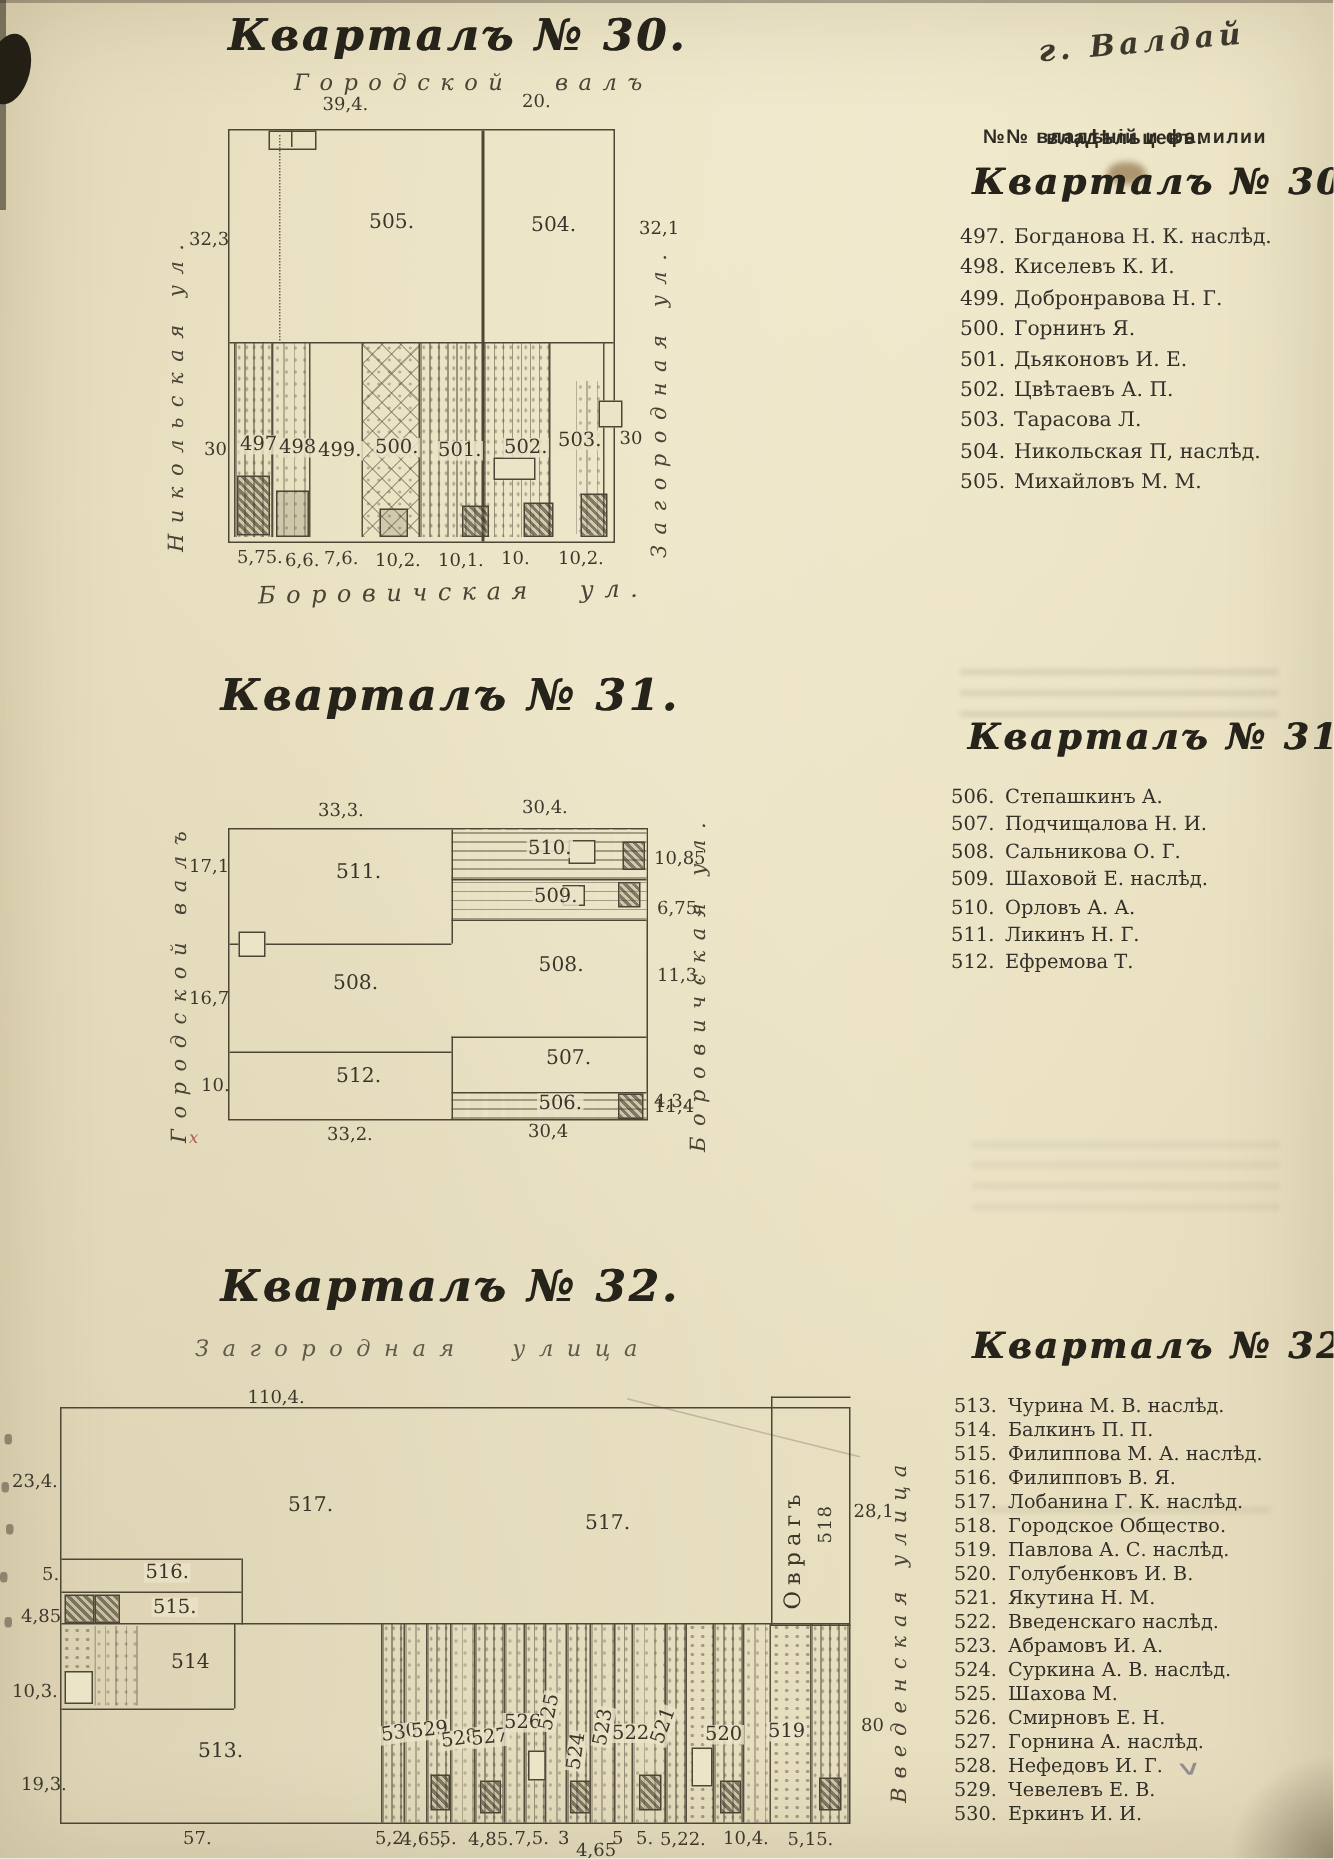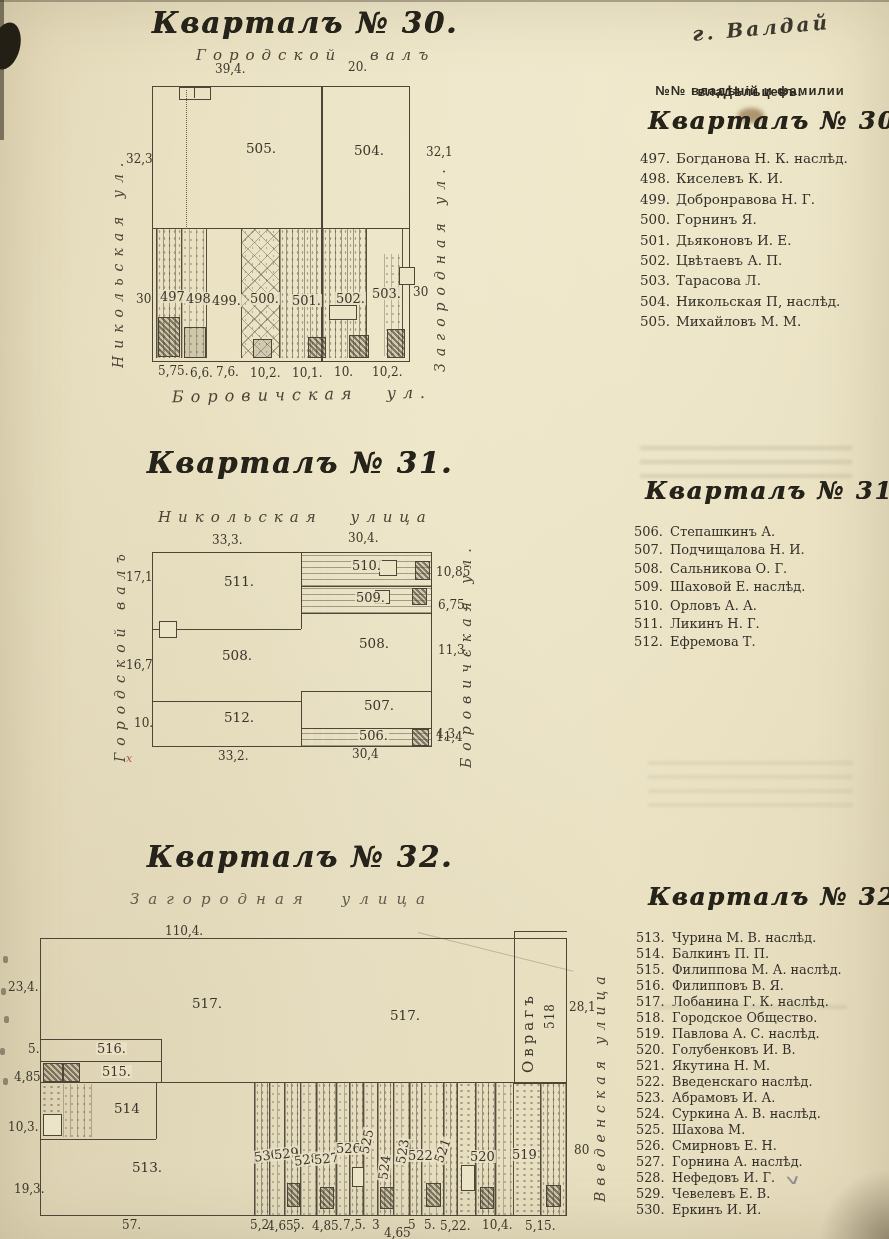--- a/index.html
+++ b/index.html
@@ -326,21 +326,20 @@
   <span class="abs m" style="left:216px;top:365px;">7,6.</span>
   <span class="abs m" style="left:250px;top:366px;">10,2.</span>
   <span class="abs m" style="left:292px;top:366px;">10,1.</span>
   <span class="abs m" style="left:334px;top:365px;">10.</span>
   <span class="abs m" style="left:372px;top:365px;">10,2.</span>
   <div class="abs street" style="left:172px;top:385px;font-size:16px;transform:rotate(-1deg);">Боровичская ул.</div>
   <div class="abs vtext" style="left:110px;top:140px;height:228px;">Никольская ул.</div>
   <div class="abs vtext" style="left:432px;top:90px;height:282px;">Загородная ул.</div>
 
   <div class="abs qtitle big" style="left:140px;top:446px;width:320px;">Кварталъ № 31.</div>
-  <div class="abs street" style="left:158px;top:508px;">Никольская улица</div>
   <span class="abs m" style="left:212px;top:533px;">33,3.</span>
   <span class="abs m" style="left:348px;top:531px;">30,4.</span>
 
   <div class="rect" style="left:152px;top:552px;width:278px;height:193px;">
 
     <div class="abs hh" style="left:148px;top:0;width:130px;height:33px;"></div>
     <div class="abs hh" style="left:148px;top:33px;width:130px;height:27px;"></div>
     <div class="abs hh" style="left:148px;top:175px;width:130px;height:18px;"></div>
 
     <div class="ln" style="left:148px;top:0;width:1.4px;height:76px;"></div>

